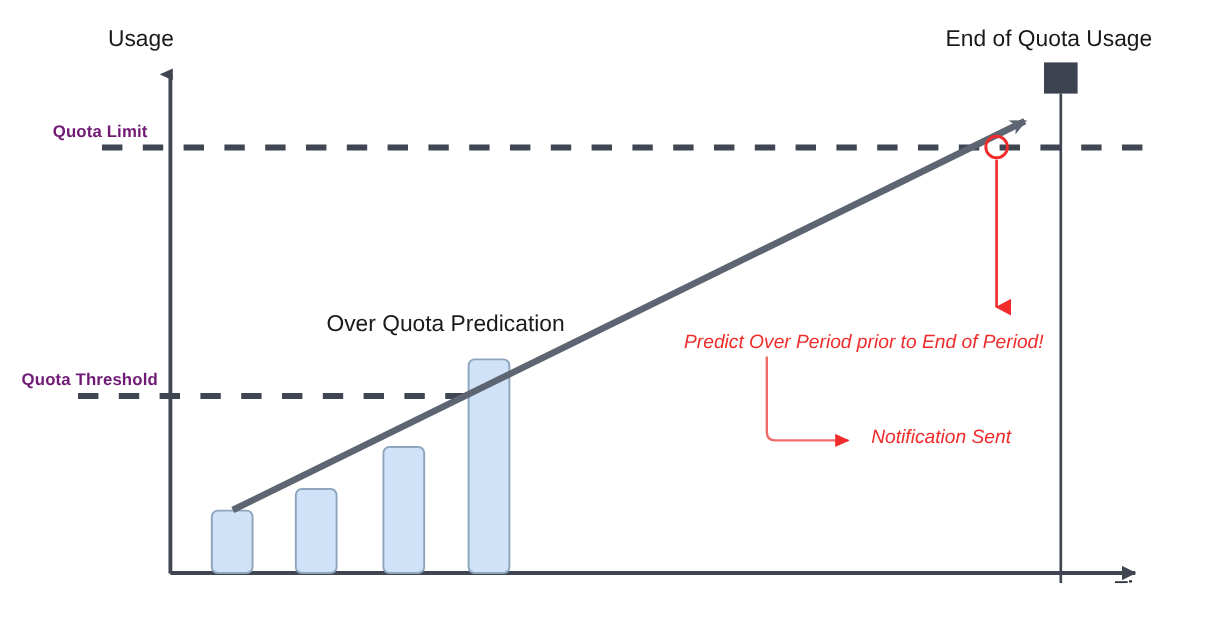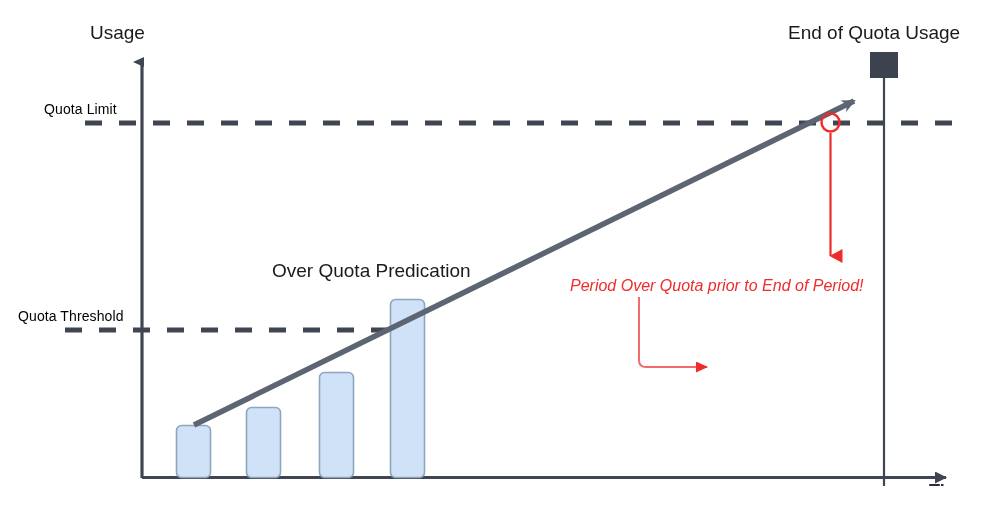--- a/index.html
+++ b/index.html
@@ -31,22 +31,22 @@
     color: #1f1f23;
     font-family: "Liberation Sans", sans-serif;
   }
   .lbl-plain {
     font-size: 19px;
     font-weight: 400;
     color: #1a1a1a;
   }
   .lbl-bold {
     font-size: 14px;
-    font-weight: 400;
-    color: #000000;
+    font-weight: 700;
+    color: #701a75;
     letter-spacing: 0.1px;
   }
   .lbl-red {
     font-size: 16px;
     font-style: italic;
     font-weight: 400;
     color: #ef2b2b;
     font-family: "Liberation Sans", sans-serif;
   }
   .lbl-axis {
@@ -112,16 +112,17 @@
   <div class="lbl lbl-axis" style="left:929px; top:481px;">Time</div>
 
   <div class="lbl lbl-bold" style="left:44px; top:101px;">Quota Limit</div>
 
   <div class="lbl lbl-bold" style="left:18px; top:308px;">Quota Threshold</div>
 
   <div class="lbl lbl-plain" style="left:272px; top:260px;text-align:right;">Over Quota Predication</div>
 
   <div class="lbl lbl-plain" style="left:788px; top:22px;">End of Quota Usage</div>
 
-  <div class="lbl lbl-red" style="left:570px; top:277px;">Period Over Quota prior to End of Period!</div>
+  <div class="lbl lbl-red" style="left:570px; top:277px;">Predict Over Period prior to End of Period!</div>
 
+  <div class="lbl lbl-red" style="left:726px; top:356px;">Notification Sent</div>
 
 </div>
 
 </body></html>

